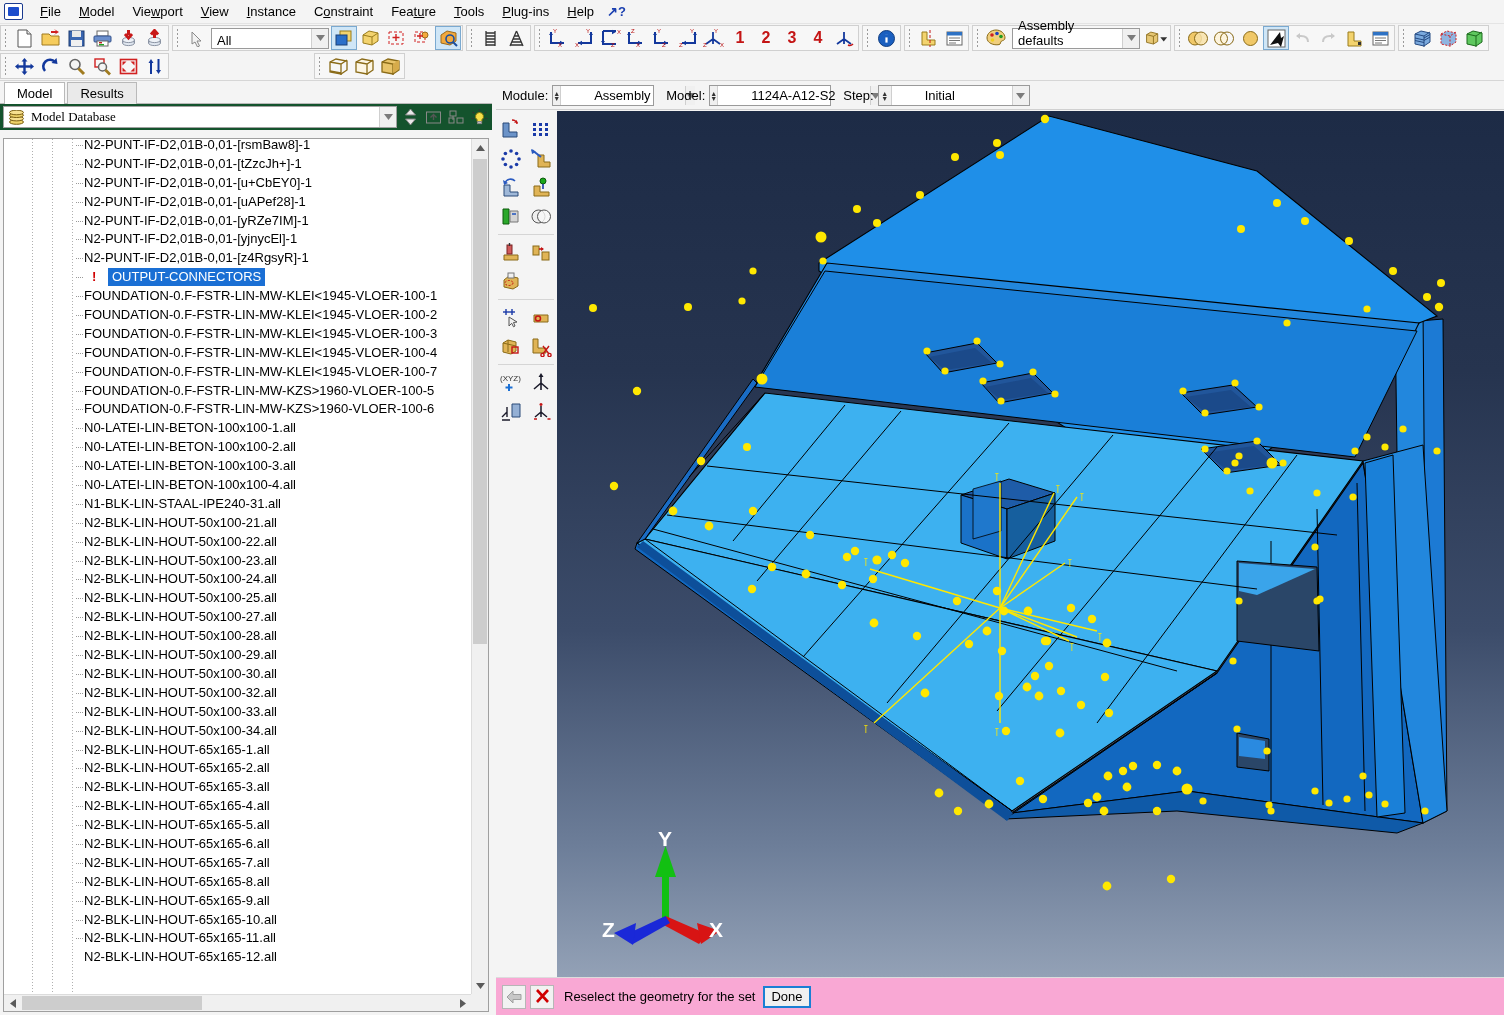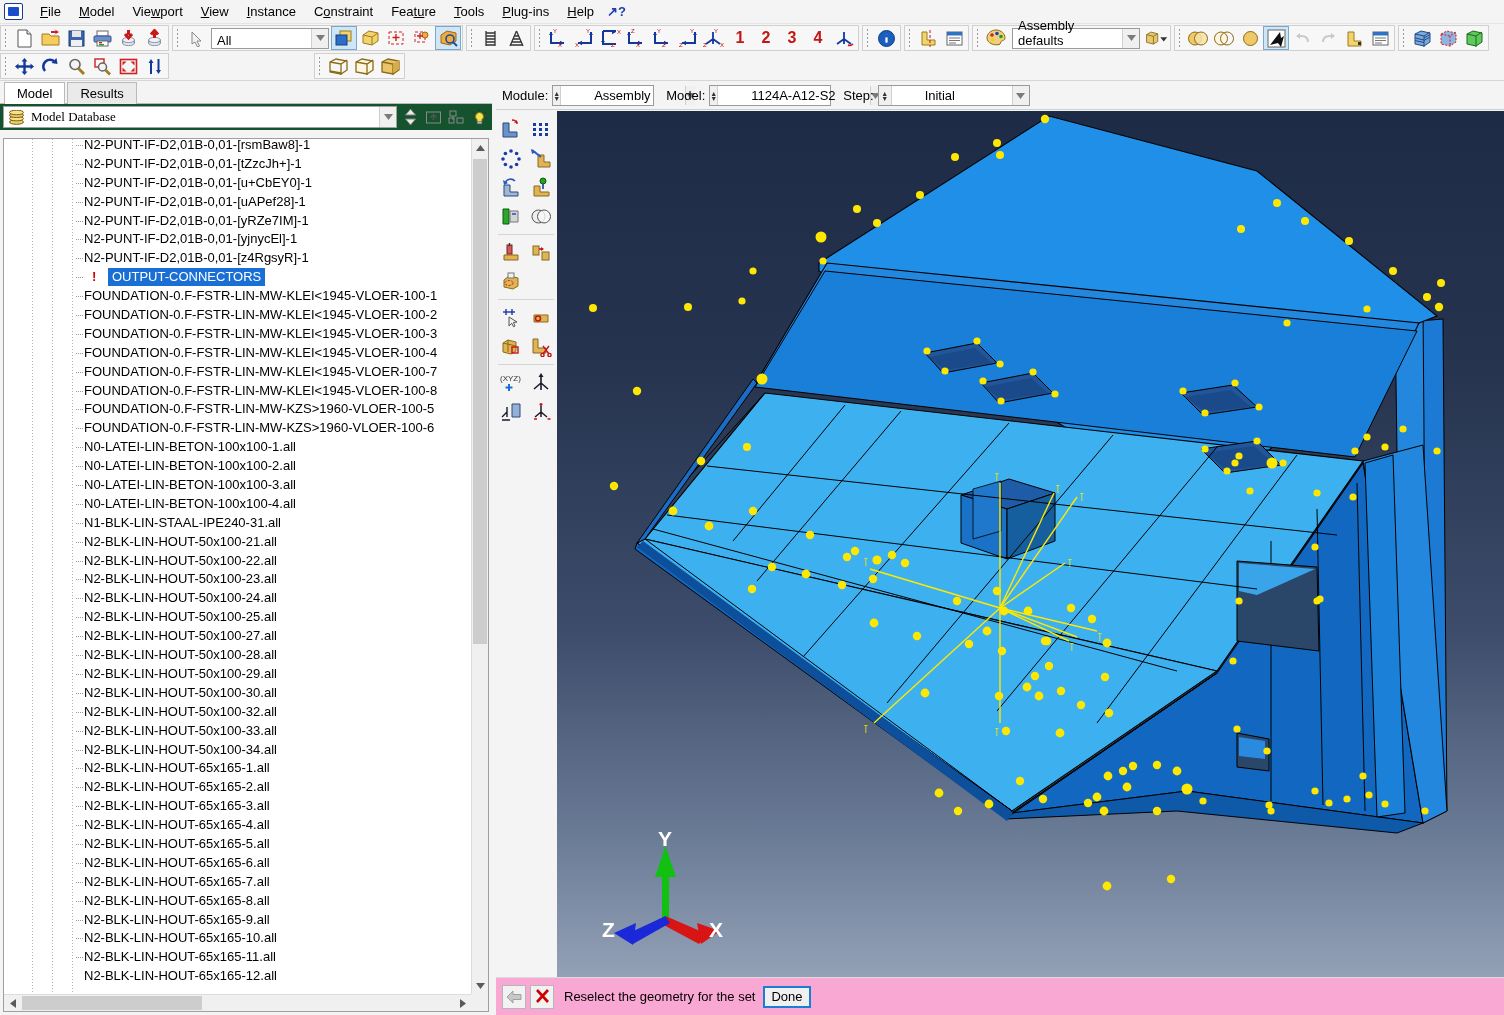--- a/index.html
+++ b/index.html
@@ -710,21 +710,20 @@
             <div class="trow"><span class="hook"></span><span class="lbl">N2-PUNT-IF-D2,01B-0,01-[uAPef28]-1</span></div>
             <div class="trow"><span class="hook"></span><span class="lbl">N2-PUNT-IF-D2,01B-0,01-[yRZe7IM]-1</span></div>
             <div class="trow"><span class="hook"></span><span class="lbl">N2-PUNT-IF-D2,01B-0,01-[yjnycEl]-1</span></div>
             <div class="trow"><span class="hook"></span><span class="lbl">N2-PUNT-IF-D2,01B-0,01-[z4RgsyR]-1</span></div>
             <div class="trow sel warnrow"><span class="hook"></span><span class="warn">!</span><span class="lbl">OUTPUT-CONNECTORS</span></div>
             <div class="trow"><span class="hook"></span><span class="lbl">FOUNDATION-0.F-FSTR-LIN-MW-KLEI&lt;1945-VLOER-100-1</span></div>
             <div class="trow"><span class="hook"></span><span class="lbl">FOUNDATION-0.F-FSTR-LIN-MW-KLEI&lt;1945-VLOER-100-2</span></div>
             <div class="trow"><span class="hook"></span><span class="lbl">FOUNDATION-0.F-FSTR-LIN-MW-KLEI&lt;1945-VLOER-100-3</span></div>
             <div class="trow"><span class="hook"></span><span class="lbl">FOUNDATION-0.F-FSTR-LIN-MW-KLEI&lt;1945-VLOER-100-4</span></div>
             <div class="trow"><span class="hook"></span><span class="lbl">FOUNDATION-0.F-FSTR-LIN-MW-KLEI&lt;1945-VLOER-100-7</span></div>
-            <div class="trow"><span class="hook"></span><span class="lbl">FOUNDATION-0.F-FSTR-LIN-MW-KLEI&lt;1945-VLOER-100-8</span></div>
             <div class="trow"><span class="hook"></span><span class="lbl">FOUNDATION-0.F-FSTR-LIN-MW-KZS&gt;1960-VLOER-100-5</span></div>
             <div class="trow"><span class="hook"></span><span class="lbl">FOUNDATION-0.F-FSTR-LIN-MW-KZS&gt;1960-VLOER-100-6</span></div>
             <div class="trow"><span class="hook"></span><span class="lbl">N0-LATEI-LIN-BETON-100x100-1.all</span></div>
             <div class="trow"><span class="hook"></span><span class="lbl">N0-LATEI-LIN-BETON-100x100-2.all</span></div>
             <div class="trow"><span class="hook"></span><span class="lbl">N0-LATEI-LIN-BETON-100x100-3.all</span></div>
             <div class="trow"><span class="hook"></span><span class="lbl">N0-LATEI-LIN-BETON-100x100-4.all</span></div>
             <div class="trow"><span class="hook"></span><span class="lbl">N1-BLK-LIN-STAAL-IPE240-31.all</span></div>
             <div class="trow"><span class="hook"></span><span class="lbl">N2-BLK-LIN-HOUT-50x100-21.all</span></div>
             <div class="trow"><span class="hook"></span><span class="lbl">N2-BLK-LIN-HOUT-50x100-22.all</span></div>
             <div class="trow"><span class="hook"></span><span class="lbl">N2-BLK-LIN-HOUT-50x100-23.all</span></div>

